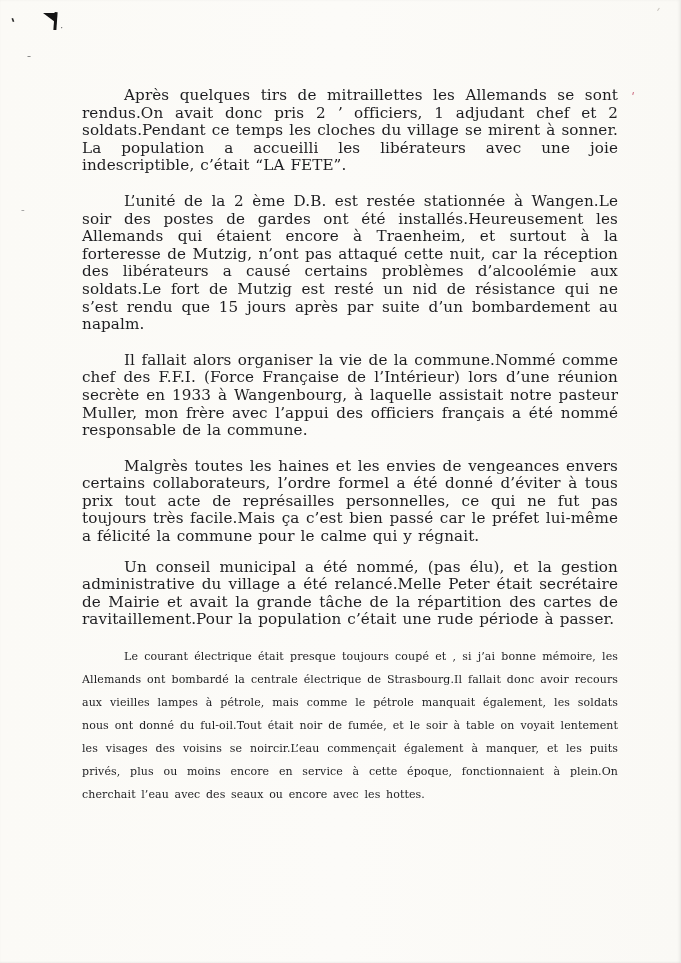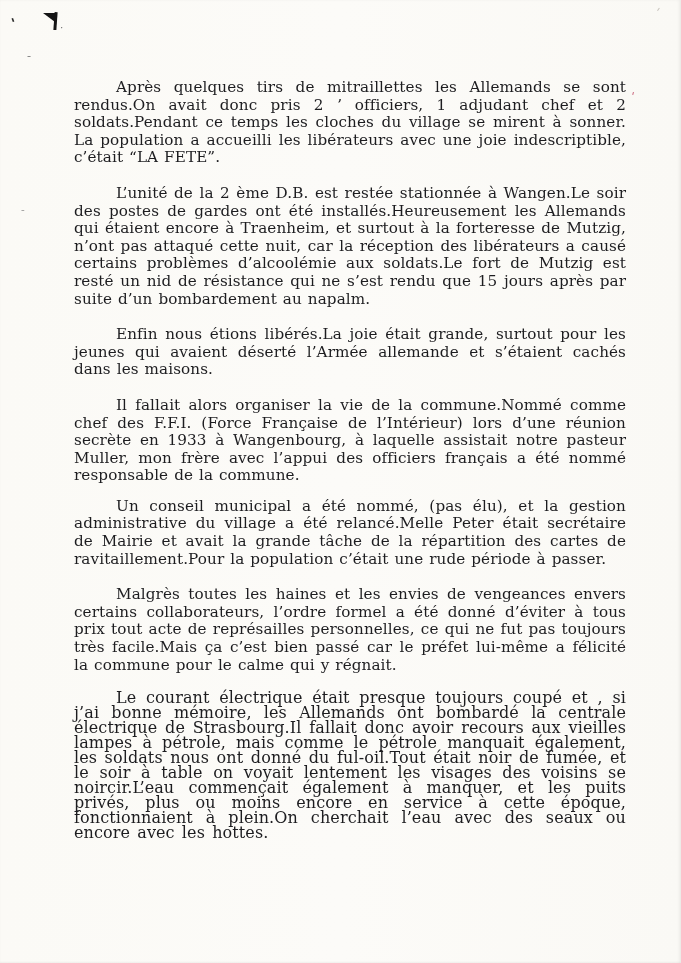--- a/index.html
+++ b/index.html
@@ -21,33 +21,33 @@
     box-shadow: inset -2px 0 3px rgba(0,0,0,0.05), inset 0 -1px 2px rgba(0,0,0,0.03);
   }
   .text-block {
     position: absolute;
     left: 71px;
     top: 76px;
     width: 558px;
     color: #1d1d20;
   }
   .para {
-    margin: 3px;
+    margin: 11px;
     font-size: 15.2px;
     line-height: 17.6px;
     text-align: justify;
     letter-spacing: 0.1px;
     word-spacing: 1px;
   }
   .para.indent { text-indent: 42px; }
   .para.gap    { margin-top: 18px; }
   .para.gap-sm { margin-top: 13px; }
   .para.small {
-    font-size: 16px;
-    line-height: 15px;
+    font-size: 11px;
+    line-height: 23px;
     margin-top: 16px;
     word-spacing: 2px;
   }
   
   .artifact {
     position: absolute;
     color: #1a1a1a;
     font-size: 15px;
     line-height: 1;
   }
@@ -121,20 +121,19 @@
   </span>
 
   <span class="artifact mark-dash-1">-</span>
   <span class="artifact mark-dash-2">-</span>
   <span class="artifact mark-red-tick">'</span>
   <span class="artifact mark-corner">'</span>
 
   <div class="text-block">
     <p class="para indent">Après quelques tirs de mitraillettes les Allemands se sont rendus.On avait donc pris 2 ʼ officiers, 1 adjudant chef et 2 soldats.Pendant ce temps  les cloches du village se mirent à sonner. La population a accueilli les libérateurs avec une joie indescriptible, c’était “LA FETE”.</p>
     <p class="para indent gap">L’unité de la 2 ème D.B. est restée stationnée à Wangen.Le soir des postes de gardes ont été installés.Heureusement les Allemands qui étaient encore à Traenheim, et surtout à la forteresse de Mutzig, n’ont pas attaqué cette nuit, car la réception des libérateurs a causé certains problèmes d’alcoolémie aux soldats.Le fort de Mutzig est resté un nid de résistance qui ne s’est rendu que 15 jours après par suite d’un bombardement au napalm.</p>
-    <p class="para indent gap">Enfin nous étions libérés.La joie était grande, surtout pour les jeunes qui avaient déserté l’Armée allemande et s’étaient cachés dans les maisons.</p>
     <p class="para indent gap">Il fallait alors organiser la vie de  la commune.Nommé comme chef des F.F.I. (Force Française de l’Intérieur) lors d’une réunion secrète en 1933 à Wangenbourg, à laquelle assistait notre pasteur Muller, mon frère avec l’appui des officiers français a été nommé responsable de la commune.</p>
+    <p class="para indent gap">Malgrès toutes les haines et les envies de vengeances envers certains collaborateurs, l’ordre formel a été donné d’éviter à tous prix tout acte de représailles personnelles, ce qui ne fut pas toujours très facile.Mais ça c’est bien passé car le préfet lui-même a félicité la commune pour le calme qui y régnait.</p>
     <p class="para indent gap-sm">Un conseil municipal a été nommé, (pas élu), et la gestion administrative du village a été relancé.Melle Peter était secrétaire de Mairie et avait la grande tâche de la répartition des cartes de ravitaillement.Pour la population c’était une rude période à passer.</p>
-    <p class="para indent gap">Malgrès toutes les haines et les envies de vengeances envers certains collaborateurs, l’ordre formel a été donné d’éviter à tous prix tout acte de représailles personnelles, ce qui ne fut pas toujours très facile.Mais ça c’est bien passé car le préfet lui-même a félicité la commune pour le calme qui y régnait.</p>
     <p class="para indent small">Le courant électrique était presque toujours coupé et , si j’ai bonne mémoire, les Allemands ont bombardé la centrale électrique de Strasbourg.Il fallait donc avoir recours aux vieilles lampes à pétrole, mais comme le pétrole manquait également, les soldats nous ont donné du ful-oil.Tout était noir de fumée, et le soir à table on voyait lentement les visages des voisins se noircir.L’eau commençait également à manquer, et les puits privés, plus ou moins encore en service à cette époque, fonctionnaient à plein.On cherchait l’eau avec des seaux ou encore avec les hottes.</p>
   </div>
 
 </div>
 
 </body></html>

